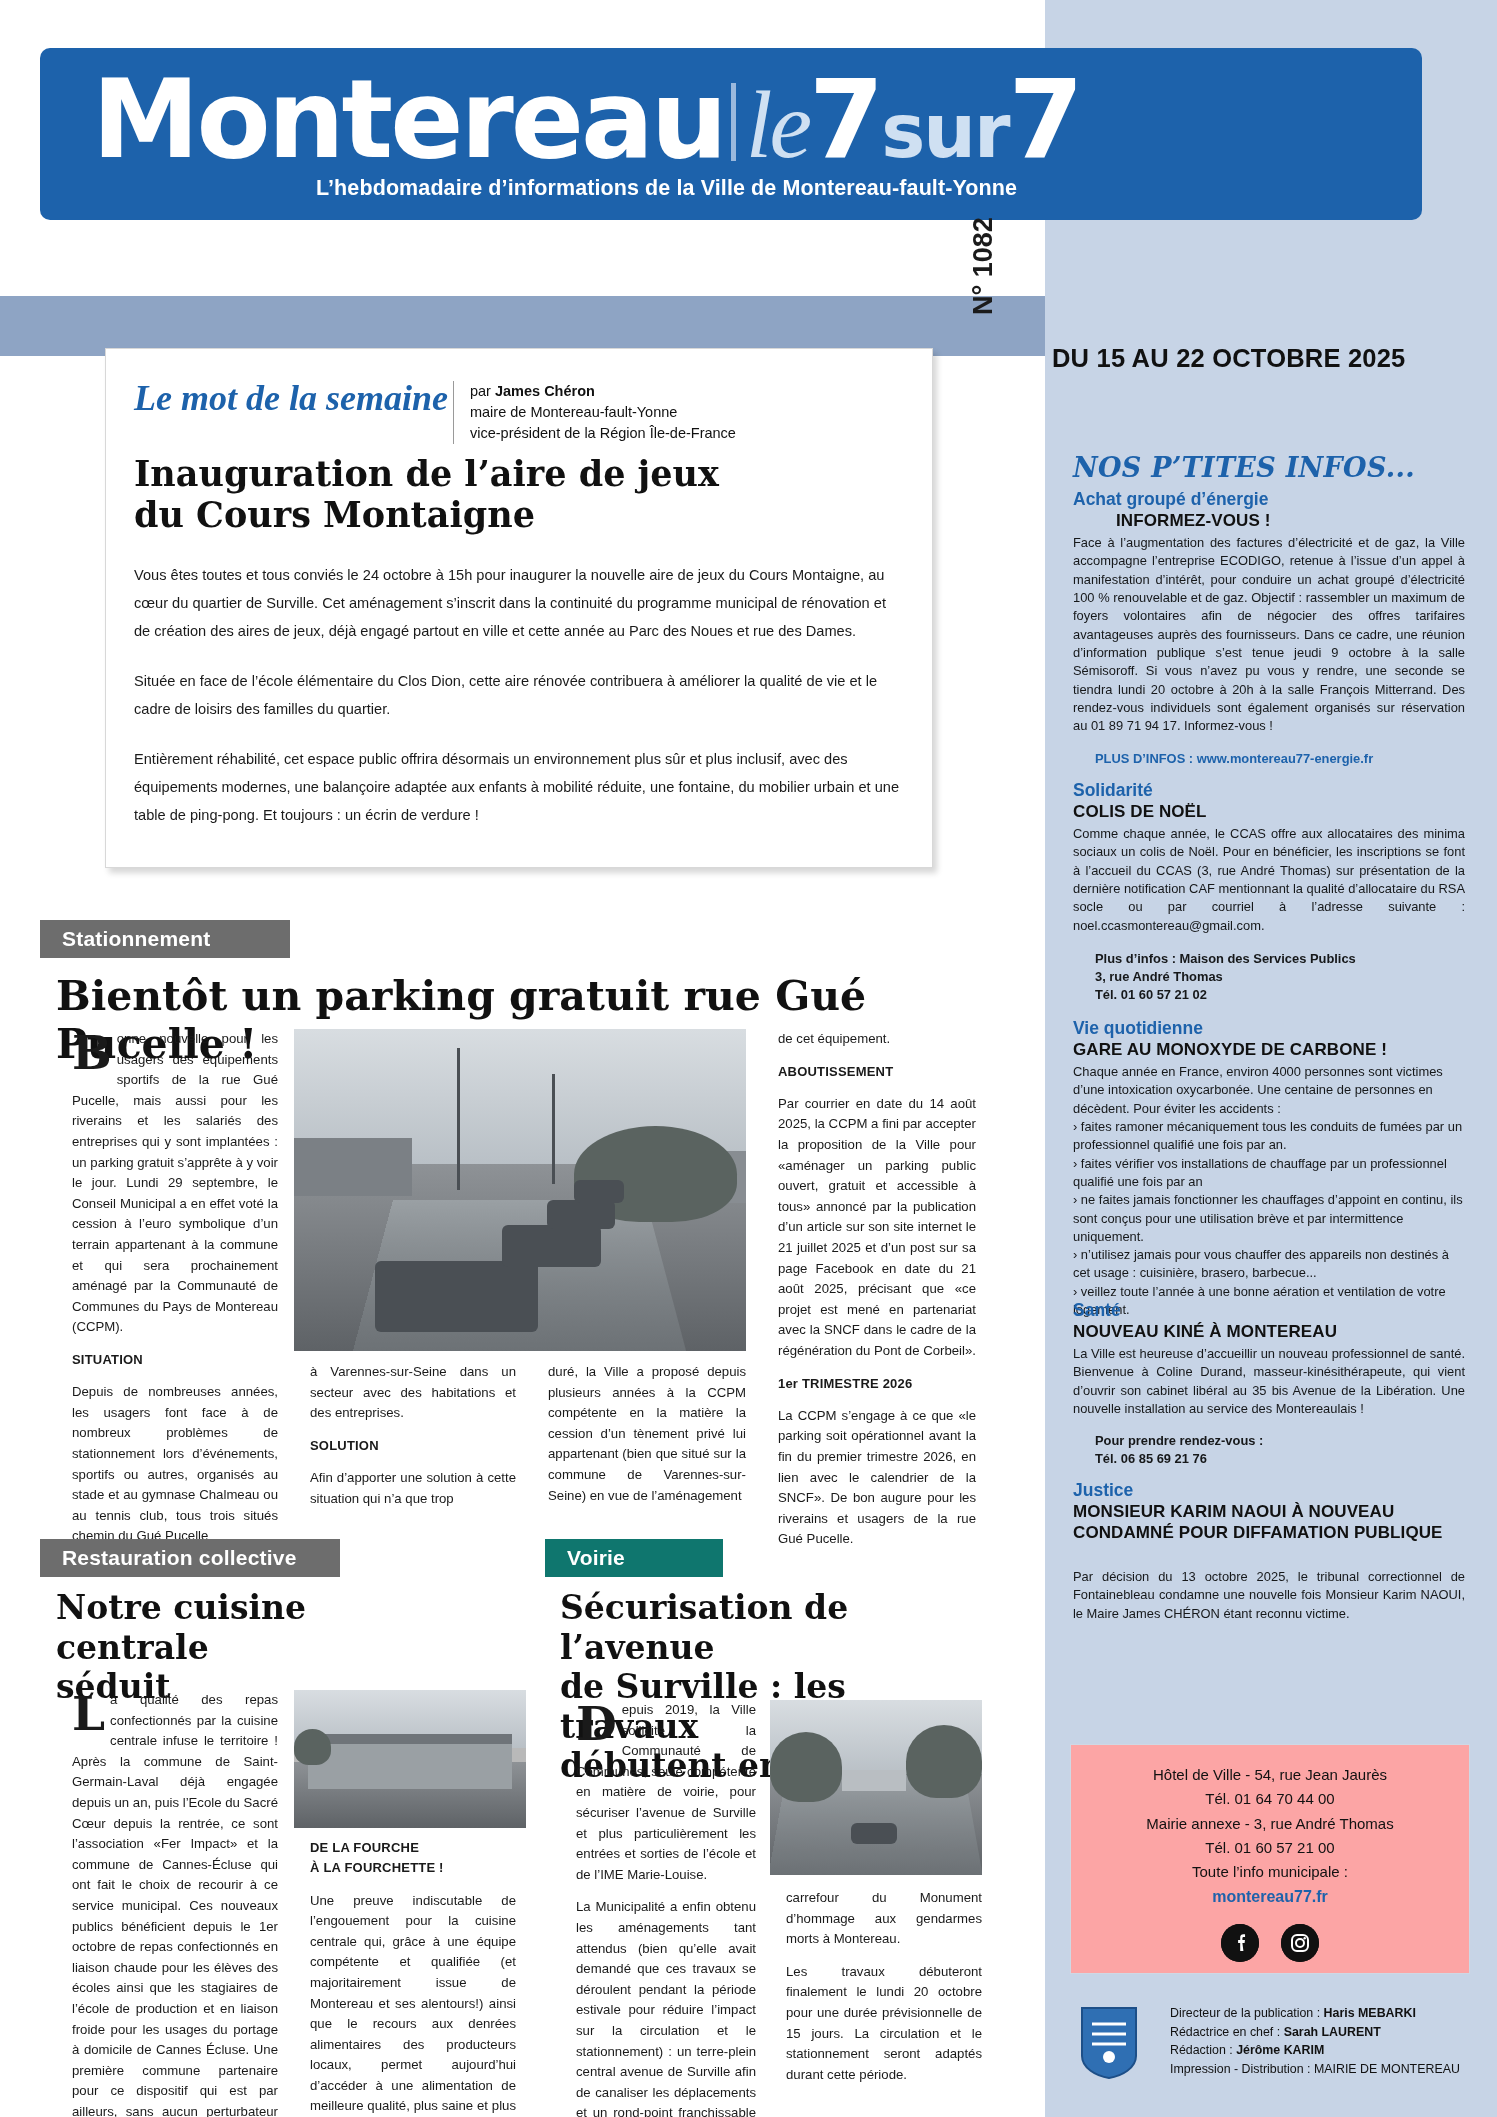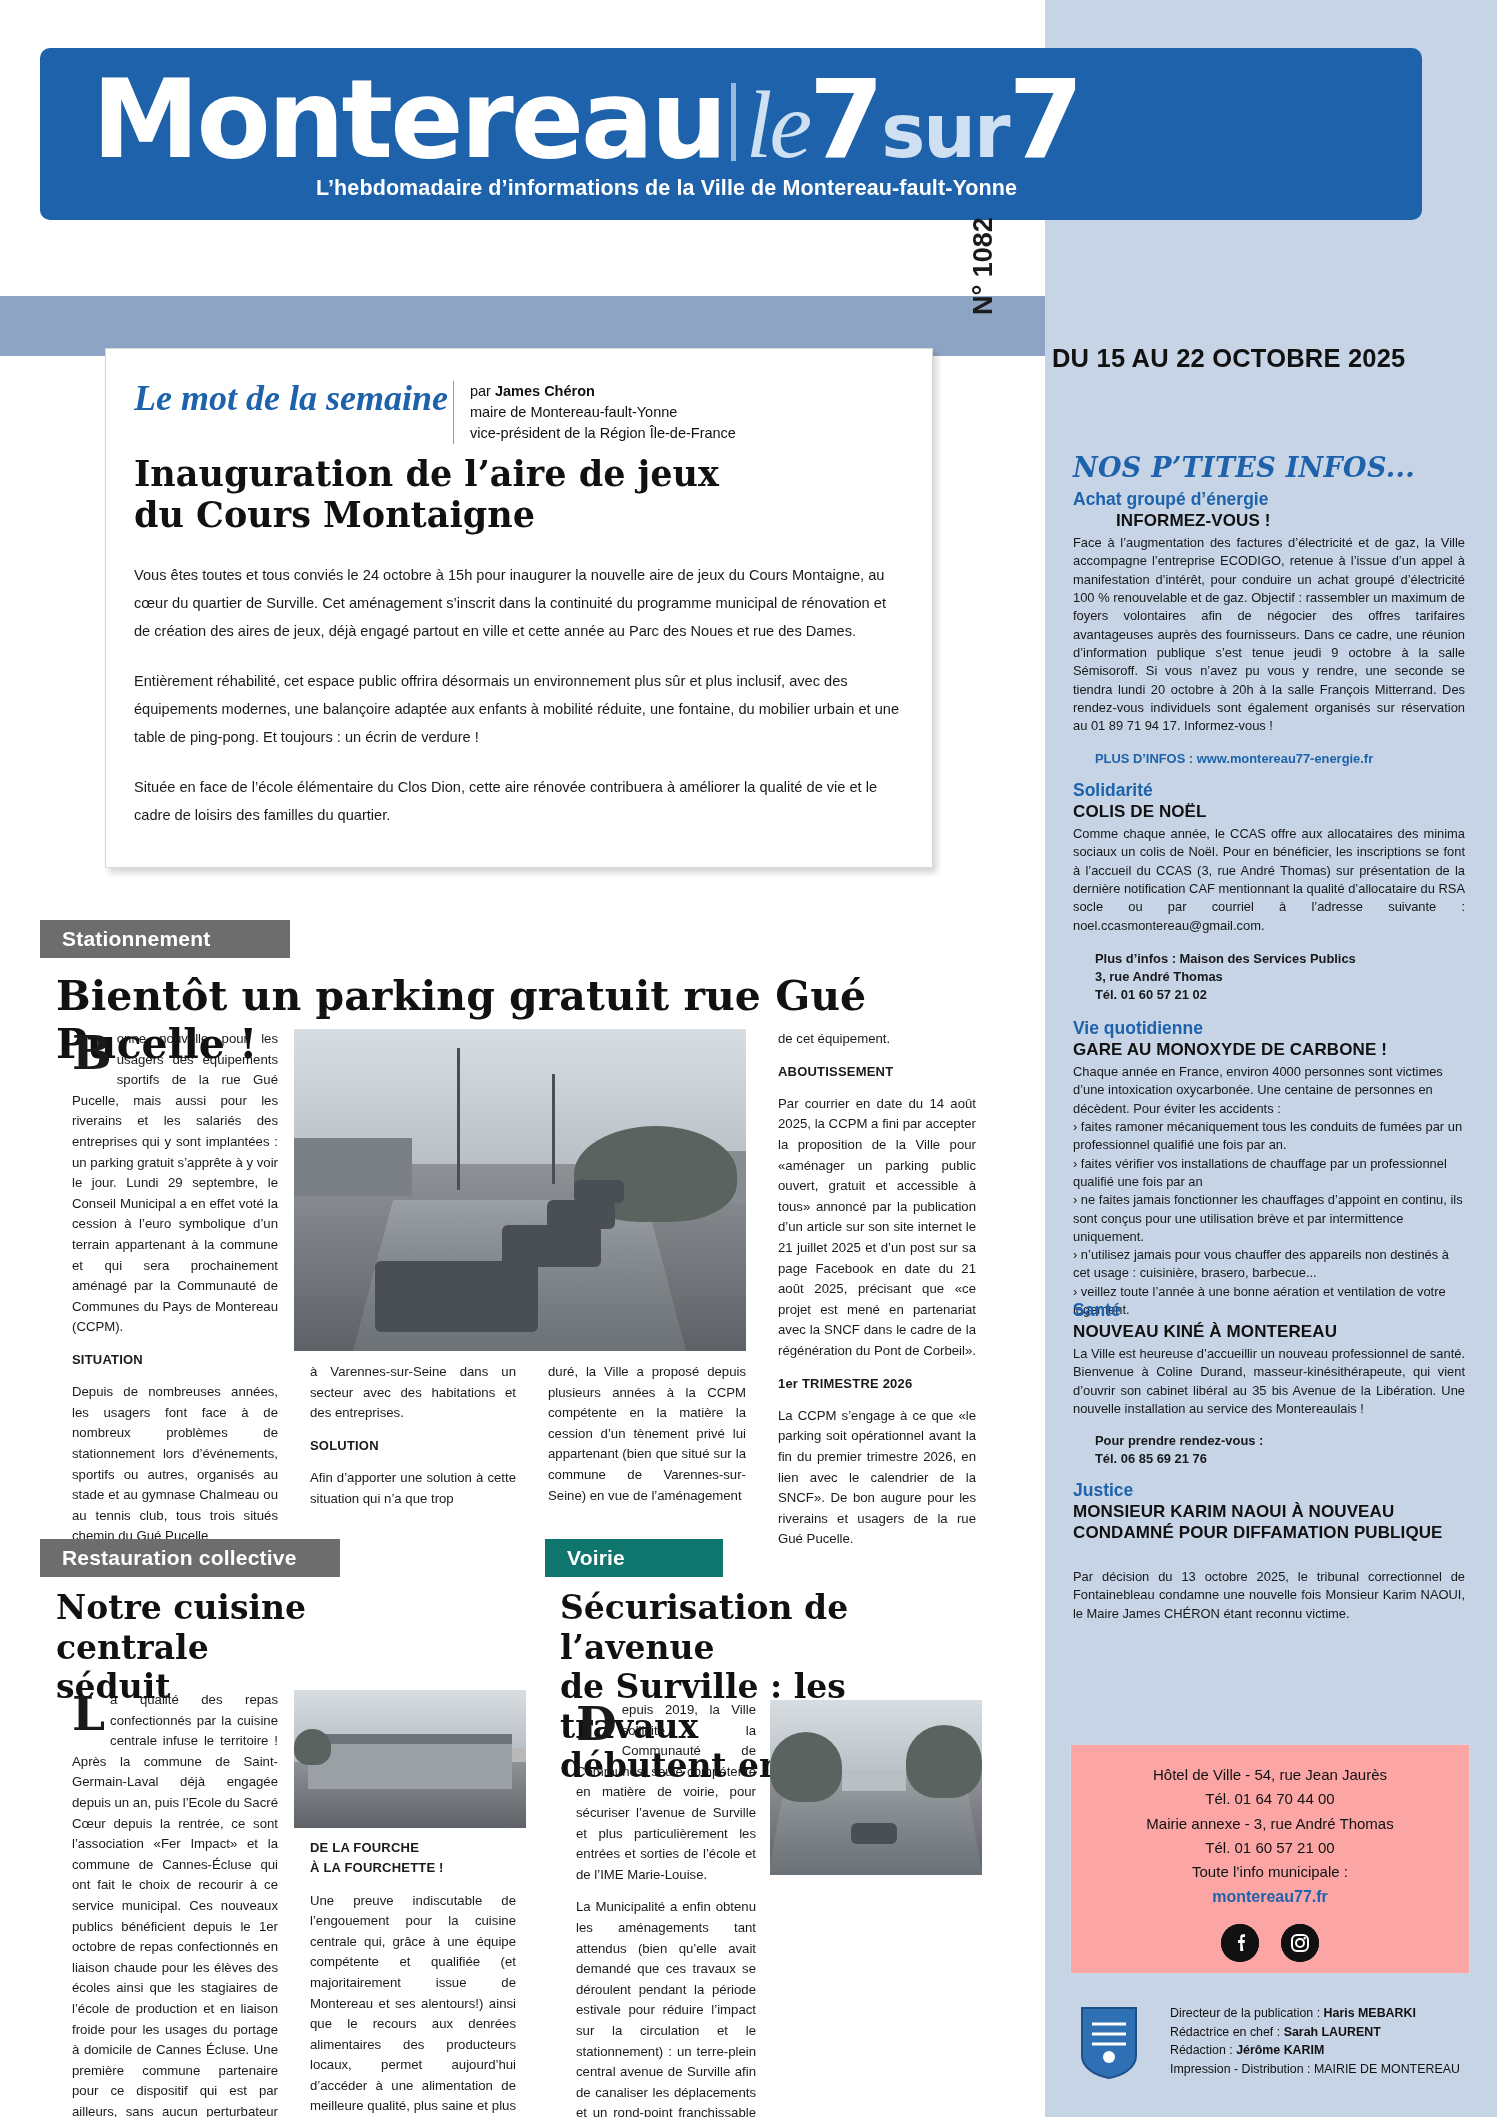--- a/index.html
+++ b/index.html
@@ -192,22 +192,22 @@
         <span>maire de Montereau-fault-Yonne</span><br>
         <span>vice-président de la Région Île-de-France</span>
       </div>
     </div>
     <div class="edito-title">
       <span>Inauguration de l’aire de jeux</span><br>
       <span>du Cours Montaigne</span>
     </div>
     <div class="edito-body">
       <p>Vous êtes toutes et tous conviés le 24 octobre à 15h pour inaugurer la nouvelle aire de jeux du Cours Montaigne, au cœur du quartier de Surville. Cet aménagement s’inscrit dans la continuité du programme municipal de rénovation et de création des aires de jeux, déjà engagé partout en ville et cette année au Parc des Noues et rue des Dames.</p>
+      <p>Située en face de l’école élémentaire du Clos Dion, cette aire rénovée contribuera à améliorer la qualité de vie et le cadre de loisirs des familles du quartier.</p>
       <p>Entièrement réhabilité, cet espace public offrira désormais un environnement plus sûr et plus inclusif, avec des équipements modernes, une balançoire adaptée aux enfants à mobilité réduite, une fontaine, du mobilier urbain et une table de ping-pong. Et toujours : un écrin de verdure !</p>
-      <p>Située en face de l’école élémentaire du Clos Dion, cette aire rénovée contribuera à améliorer la qualité de vie et le cadre de loisirs des familles du quartier.</p>
     </div>
   </div>
 
   <div class="sec-head" style="left:40px; top:920px; width:250px;">Stationnement</div>
 
   <div class="big-title" style="left:56px; top:972px; width:960px; font-size:41px;">Bientôt un parking gratuit rue Gué Pucelle !</div>
 
   <div class="photo" style="left:294px; top:1029px; width:452px; height:322px;">
     <div class="sky"></div>
     <div class="grnd"></div>
@@ -290,20 +290,24 @@
     <div class="tree" style="left:64%; top:14%; width:36%; height:42%;"></div>
     <div class="bldg" style="left:34%; top:40%; width:30%; height:12%; background:#b9bec2;"></div>
     <div class="car" style="left:38%; bottom:18%; width:22%; height:12%;"></div>
   </div>
 
   <div class="col" style="left:560px; top:1700px; width:196px;">
     <p class="dropcap">Depuis 2019, la Ville sollicite la Communauté de Communes, seule compétente en matière de voirie, pour sécuriser l’avenue de Surville et plus particulièrement les entrées et sorties de l’école et de l’IME Marie-Louise.</p>
     <p>La Municipalité a enfin obtenu les aménagements tant attendus (bien qu’elle avait demandé que ces travaux se déroulent pendant la période estivale pour réduire l’impact sur la circulation et le stationnement) : un terre-plein central avenue de Surville afin de canaliser les déplacements et un rond-point franchissable au</p>
   </div>
 
+  <div class="col" style="left:770px; top:1888px; width:212px;">
+    <p>carrefour du Monument d’hommage aux gendarmes morts à Montereau.</p>
+    <p>Les travaux débuteront finalement le lundi 20 octobre pour une durée prévisionnelle de 15 jours. La circulation et le stationnement seront adaptés durant cette période.</p>
+  </div>
 
   <div class="infos-title">NOS P’TITES INFOS...</div>
 
   <div class="r-rubric" style="left:1073px; top:489px;">Achat groupé d’énergie</div>
   <div class="r-head" style="left:1073px; top:511px;margin-left:43px;">INFORMEZ-VOUS !</div>
   <div class="r-body" style="left:1073px; top:534px; width:392px;">Face à l’augmentation des factures d’électricité et de gaz, la Ville accompagne l’entreprise ECODIGO, retenue à l’issue d’un appel à manifestation d’intérêt, pour conduire un achat groupé d’électricité 100 % renouvelable et de gaz. Objectif : rassembler un maximum de foyers volontaires afin de négocier des offres tarifaires avantageuses auprès des fournisseurs. Dans ce cadre, une réunion d’information publique s’est tenue jeudi 9 octobre à la salle Sémisoroff. Si vous n’avez pu vous y rendre, une seconde se tiendra lundi 20 octobre à 20h à la salle François Mitterrand. Des rendez-vous individuels sont également organisés sur réservation au 01 89 71 94 17. Informez-vous !</div>
   <div class="r-body blue" style="left:1095px; top:750px; width:370px; font-weight:bold; color:#1d62ab;">PLUS D’INFOS : www.montereau77-energie.fr</div>
 
   <div class="r-rubric" style="left:1073px; top:780px;">Solidarité</div>
   <div class="r-head" style="left:1073px; top:802px;">COLIS DE NOËL</div>

